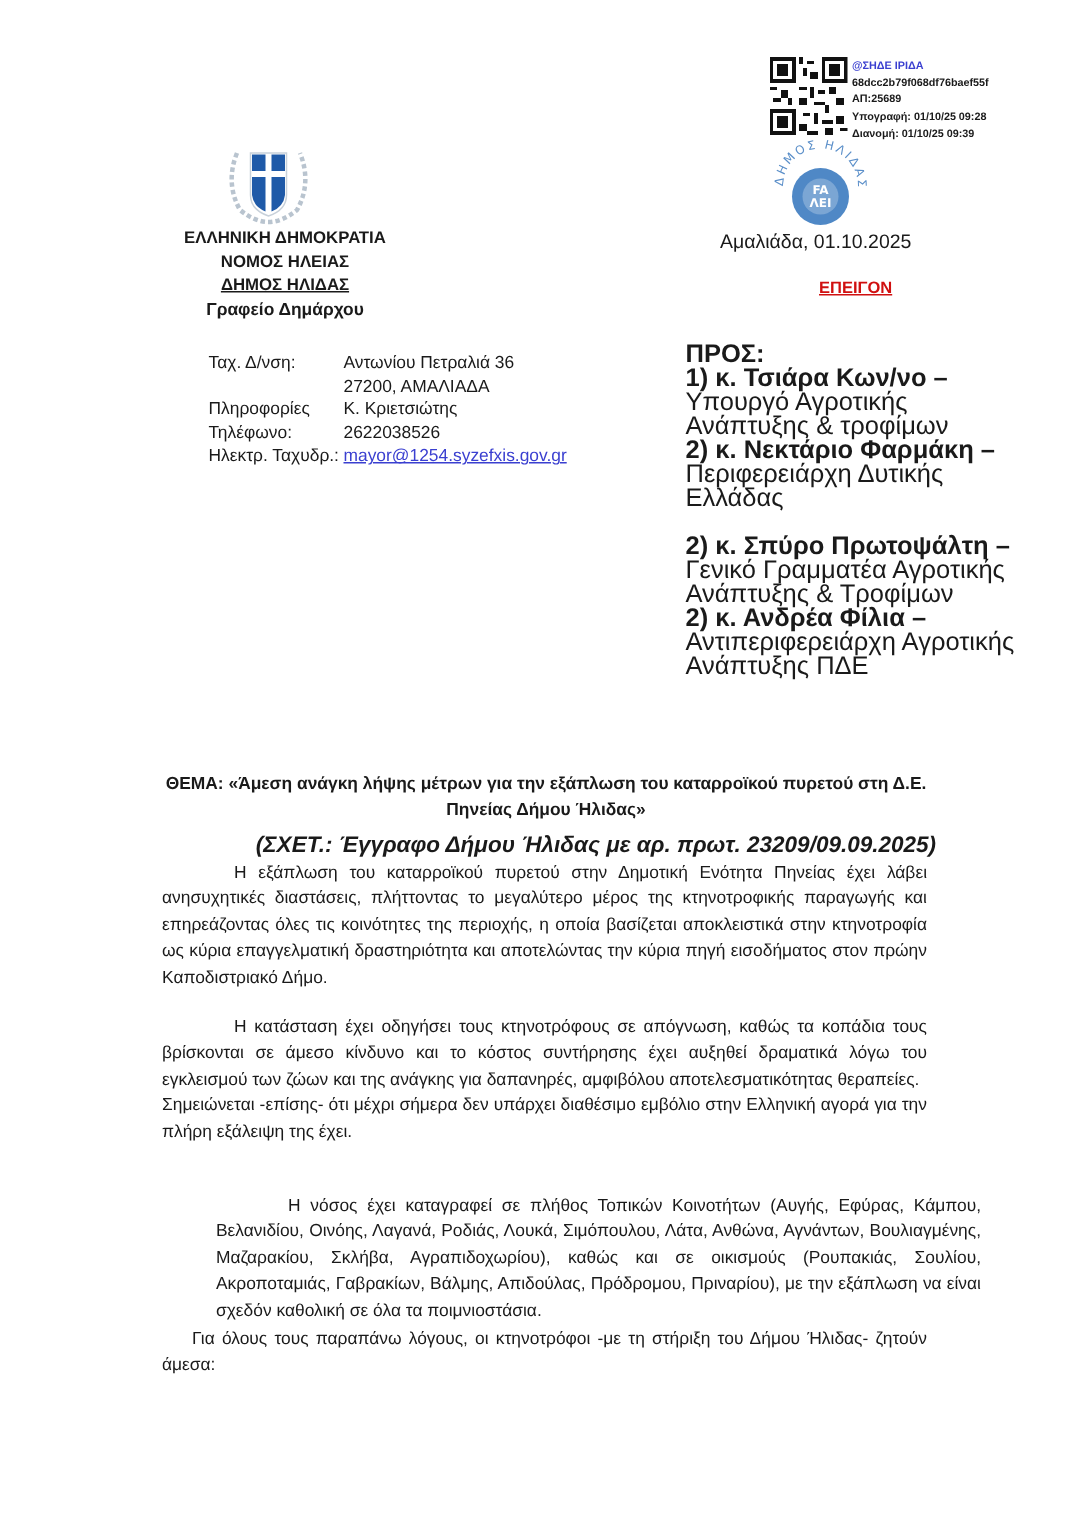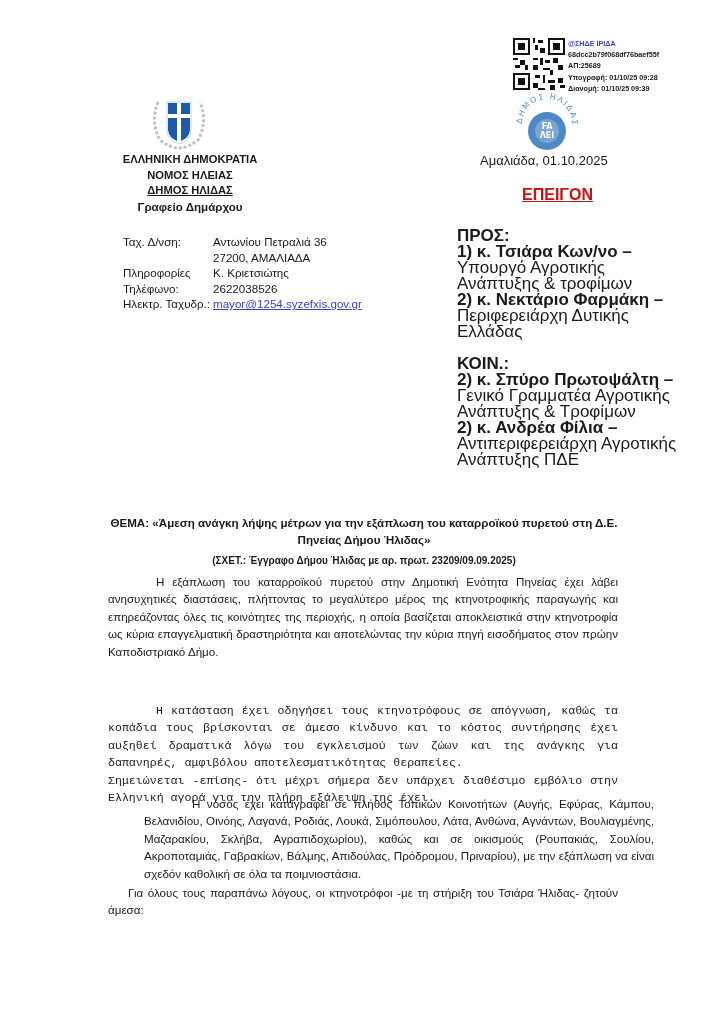--- a/index.html
+++ b/index.html
@@ -19,46 +19,46 @@
   .coat { left: 146px; top: 94px; width: 66px; height: 56px; }
   .seal { left: 512px; top: 86px; width: 70px; height: 68px; }
 
   
   .org { left: 100px; top: 152px; width: 180px; text-align: center; font-size: 11.2px; font-weight: bold; line-height: 15.6px; }
   .org .ul { text-decoration: underline; }
   .org .office { font-size: 11.6px; }
 
   
   .date { left: 480px; top: 153px; font-size: 13px; }
-  .urgent { left: 522px; top: 186px; font-size: 16px; color: #d01010; font-weight: bold; text-decoration: underline; }
+  .urgent { left: 546px; top: 186px; font-size: 11px; color: #d01010; font-weight: bold; text-decoration: underline; }
 
   
   .contact { left: 123px; top: 234px; font-size: 11.6px; line-height: 15.6px; }
-  .contact .row { display: flex; }
+  .contact .row { display: flex; margin-left: 16px; }
   .contact .lab { width: 90px; white-space: nowrap; }
   .contact .val { white-space: nowrap; }
   .contact a { color: #3a3fd0; text-decoration: underline; }
 
   
   .recips { left: 457px; top: 228px; width: 230px; font-size: 17px; line-height: 16px; }
   .recips b { font-weight: bold; }
   .recips .head { font-weight: bold; }
   .recips .gap { height: 16px; }
 
   
   .subject { left: 104px; top: 514px; width: 520px; text-align: center; font-size: 11.6px; font-weight: bold; line-height: 17px; }
-  .ref { left: 104px; top: 555px; width: 520px; text-align: center; font-size: 10px; font-weight: bold; }
+  .ref { left: 104px; top: 555px; width: 520px; text-align: right; font-size: 15px; font-weight: bold; font-style: italic; }
 
   
   .body { left: 108px; width: 510px; font-size: 11.6px; line-height: 17.4px; text-align: justify; }
   .body p { margin: 0; }
   .ind { text-indent: 48px; }
   .ind2 { text-indent: 20px; }
   .p1 { top: 573px; }
-  .p2 { top: 702px; font-family: Liberation Mono, monospace; }
+  .p2 { top: 676px; }
   .p3 { top: 795px; margin-left: 36px; }
   .p4 { top: 884px; }
 </style>
 </head>
 <body>
 
 <svg class="abs qr" viewBox="0 0 21 21" shape-rendering="crispEdges">
   <rect width="21" height="21" fill="#fff"></rect>
   <g fill="#111">
     <rect x="0" y="0" width="7" height="7"></rect>
@@ -157,33 +157,32 @@
     <span class="lab">Ηλεκτρ. Ταχυδρ.:</span>
     <a class="val">mayor@1254.syzefxis.gov.gr</a>
   </div>
 </div>
 
 <div class="abs recips">
   <div class="head">ΠΡΟΣ:</div>
   <div><b>1) κ. Τσιάρα Κων/νο –</b><span> Υπουργό Αγροτικής Ανάπτυξης &amp; τροφίμων</span></div>
   <div><b>2) κ. Νεκτάριο Φαρμάκη –</b><span> Περιφερειάρχη Δυτικής Ελλάδας</span></div>
   <div class="gap"></div>
-  <div class="head">ΚΟΙΝ.:</div>
   <div><b>2) κ. Σπύρο Πρωτοψάλτη –</b><span> Γενικό Γραμματέα Αγροτικής Ανάπτυξης &amp; Τροφίμων</span></div>
   <div><b>2) κ. Ανδρέα Φίλια –</b><span> Αντιπεριφερειάρχη Αγροτικής Ανάπτυξης ΠΔΕ</span></div>
 </div>
 
 <div class="abs subject">ΘΕΜΑ: «Άμεση ανάγκη λήψης μέτρων για την εξάπλωση του καταρροϊκού πυρετού στη Δ.Ε. Πηνείας Δήμου Ήλιδας»</div>
 <div class="abs ref">(ΣΧΕΤ.: Έγγραφο Δήμου Ήλιδας με αρ. πρωτ. 23209/09.09.2025)</div>
 
 <div class="abs body p1">
   <p class="ind">Η εξάπλωση του καταρροϊκού πυρετού στην Δημοτική Ενότητα Πηνείας έχει λάβει ανησυχητικές διαστάσεις, πλήττοντας το μεγαλύτερο μέρος της κτηνοτροφικής παραγωγής και επηρεάζοντας όλες τις κοινότητες της περιοχής, η οποία βασίζεται αποκλειστικά στην κτηνοτροφία ως κύρια επαγγελματική δραστηριότητα και αποτελώντας την κύρια πηγή εισοδήματος στον πρώην Καποδιστριακό Δήμο.</p>
 </div>
 <div class="abs body p2">
   <p class="ind">Η κατάσταση έχει οδηγήσει τους κτηνοτρόφους σε απόγνωση, καθώς τα κοπάδια τους βρίσκονται σε άμεσο κίνδυνο και το κόστος συντήρησης έχει αυξηθεί δραματικά λόγω του εγκλεισμού των ζώων και της ανάγκης για δαπανηρές, αμφιβόλου αποτελεσματικότητας θεραπείες.</p>
   <p>Σημειώνεται -επίσης- ότι μέχρι σήμερα δεν υπάρχει διαθέσιμο εμβόλιο στην Ελληνική αγορά για την πλήρη εξάλειψη της έχει.</p>
 </div>
 <div class="abs body p3">
   <p class="ind">Η νόσος έχει καταγραφεί σε πλήθος Τοπικών Κοινοτήτων (Αυγής, Εφύρας, Κάμπου, Βελανιδίου, Οινόης, Λαγανά, Ροδιάς, Λουκά, Σιμόπουλου, Λάτα, Ανθώνα, Αγνάντων, Βουλιαγμένης, Μαζαρακίου, Σκλήβα, Αγραπιδοχωρίου), καθώς και σε οικισμούς (Ρουπακιάς, Σουλίου, Ακροποταμιάς, Γαβρακίων, Βάλμης, Απιδούλας, Πρόδρομου, Πριναρίου), με την εξάπλωση να είναι σχεδόν καθολική σε όλα τα ποιμνιοστάσια.</p>
 </div>
 <div class="abs body p4">
-  <p class="ind2">Για όλους τους παραπάνω λόγους, οι κτηνοτρόφοι -με τη στήριξη του Τσιάρα Ήλιδας- ζητούν άμεσα:</p>
+  <p class="ind2">Για όλους τους παραπάνω λόγους, οι κτηνοτρόφοι -με τη στήριξη του Δήμου Ήλιδας- ζητούν άμεσα:</p>
 </div>
 
 </body></html>

